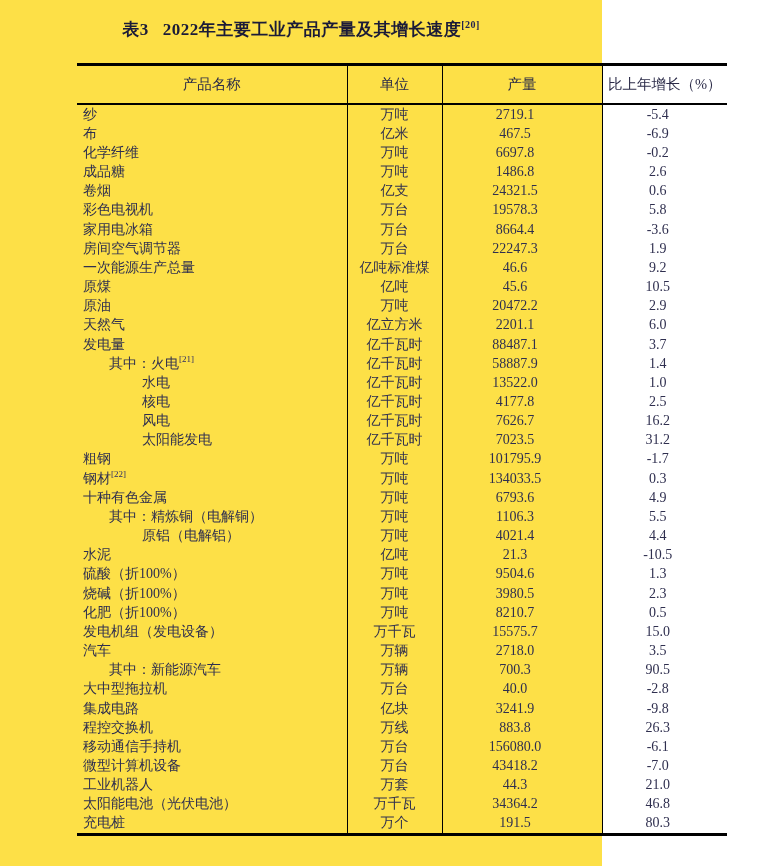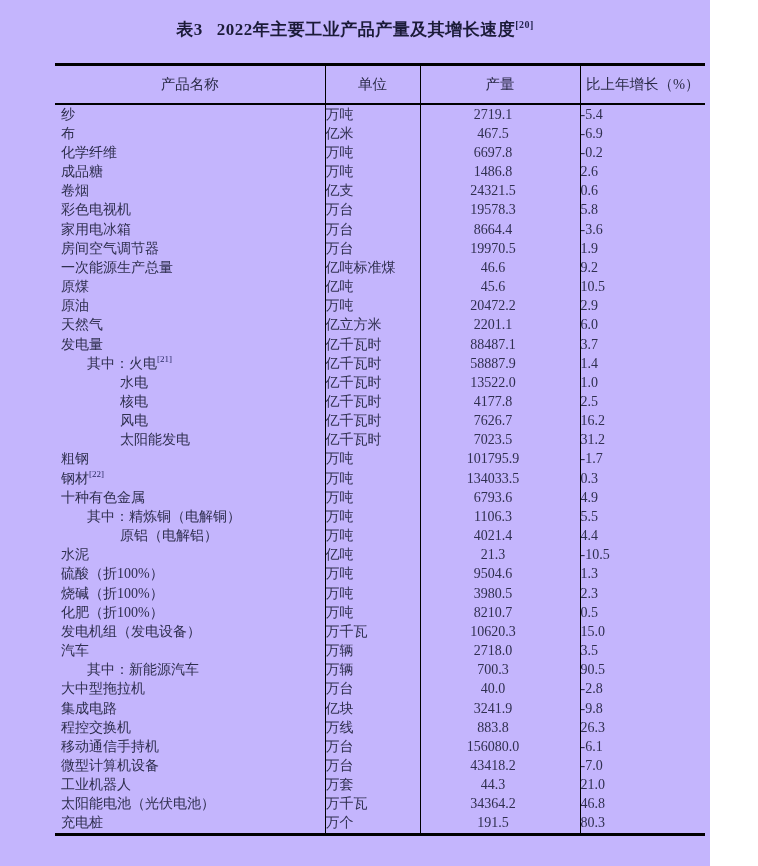--- a/index.html
+++ b/index.html
@@ -6,43 +6,43 @@
     margin: 0;
     padding: 0;
     background: #ffffff;
     width: 758px;
     height: 866px;
     overflow: hidden;
     font-family: "Liberation Serif", "DejaVu Serif", serif;
   }
   .page {
     position: relative;
-    width: 710px;
+    width: 602px;
     height: 866px;
-    background: #c4b5fd;
+    background: #fde047;
   }
   .title {
     padding-top: 13px;
     text-align: center;
     font-size: 17px;
     font-weight: bold;
     color: #1b1b38;
     letter-spacing: 0.5px;
     line-height: 24px;
   }
   .title .gap { display: inline-block; width: 14px; }
   .title sup {
     font-size: 10px;
     font-weight: bold;
     color: #23234f;
   }
   table.stats {
     border-collapse: collapse;
     table-layout: fixed;
-    margin-left: 55px;
+    margin-left: 77px;
     margin-top: 21px;
     width: 650px;
     border-top: 3px solid #000000;
     border-bottom: 3px solid #000000;
     color: #2f2f4f;
   }
   col.c-name   { width: 270px; }
   col.c-unit   { width: 95px;  }
   col.c-output { width: 160px; }
   col.c-growth { width: 125px; }
@@ -60,23 +60,23 @@
   tbody td {
     height: 19.15px;
     font-size: 14px;
     padding: 0;
     vertical-align: middle;
     line-height: 19.15px;
     white-space: nowrap;
     overflow: hidden;
   }
   td.name   { text-align: left;  padding-left: 6px; }
-  td.unit   { }
+  td.unit   { text-align: center; }
   td.output { text-align: center; padding-right: 14px; }
-  td.growth { text-align: left; padding-right: 14px; }
+  td.growth { text-align: center; padding-right: 14px; }
   td.name.indent-1 { padding-left: 32px; }
   td.name.indent-2 { padding-left: 65px; }
   td.name sup {
     font-size: 9px;
     color: #2a2a64;
     vertical-align: super;
     line-height: 0;
   }
 </style>
 </head>
@@ -142,21 +142,21 @@
         </tr>
         <tr>
           <td class="name v indent-0">家用电冰箱</td>
           <td class="unit v">万台</td>
           <td class="output v">8664.4</td>
           <td class="growth">-3.6</td>
         </tr>
         <tr>
           <td class="name v indent-0">房间空气调节器</td>
           <td class="unit v">万台</td>
-          <td class="output v">19970.5</td>
+          <td class="output v">22247.3</td>
           <td class="growth">1.9</td>
         </tr>
         <tr>
           <td class="name v indent-0">一次能源生产总量</td>
           <td class="unit v">亿吨标准煤</td>
           <td class="output v">46.6</td>
           <td class="growth">9.2</td>
         </tr>
         <tr>
           <td class="name v indent-0">原煤</td>
@@ -262,21 +262,21 @@
         </tr>
         <tr>
           <td class="name v indent-0">化肥（折100%）</td>
           <td class="unit v">万吨</td>
           <td class="output v">8210.7</td>
           <td class="growth">0.5</td>
         </tr>
         <tr>
           <td class="name v indent-0">发电机组（发电设备）</td>
           <td class="unit v">万千瓦</td>
-          <td class="output v">10620.3</td>
+          <td class="output v">15575.7</td>
           <td class="growth">15.0</td>
         </tr>
         <tr>
           <td class="name v indent-0">汽车</td>
           <td class="unit v">万辆</td>
           <td class="output v">2718.0</td>
           <td class="growth">3.5</td>
         </tr>
         <tr>
           <td class="name v indent-1">其中：新能源汽车</td>

